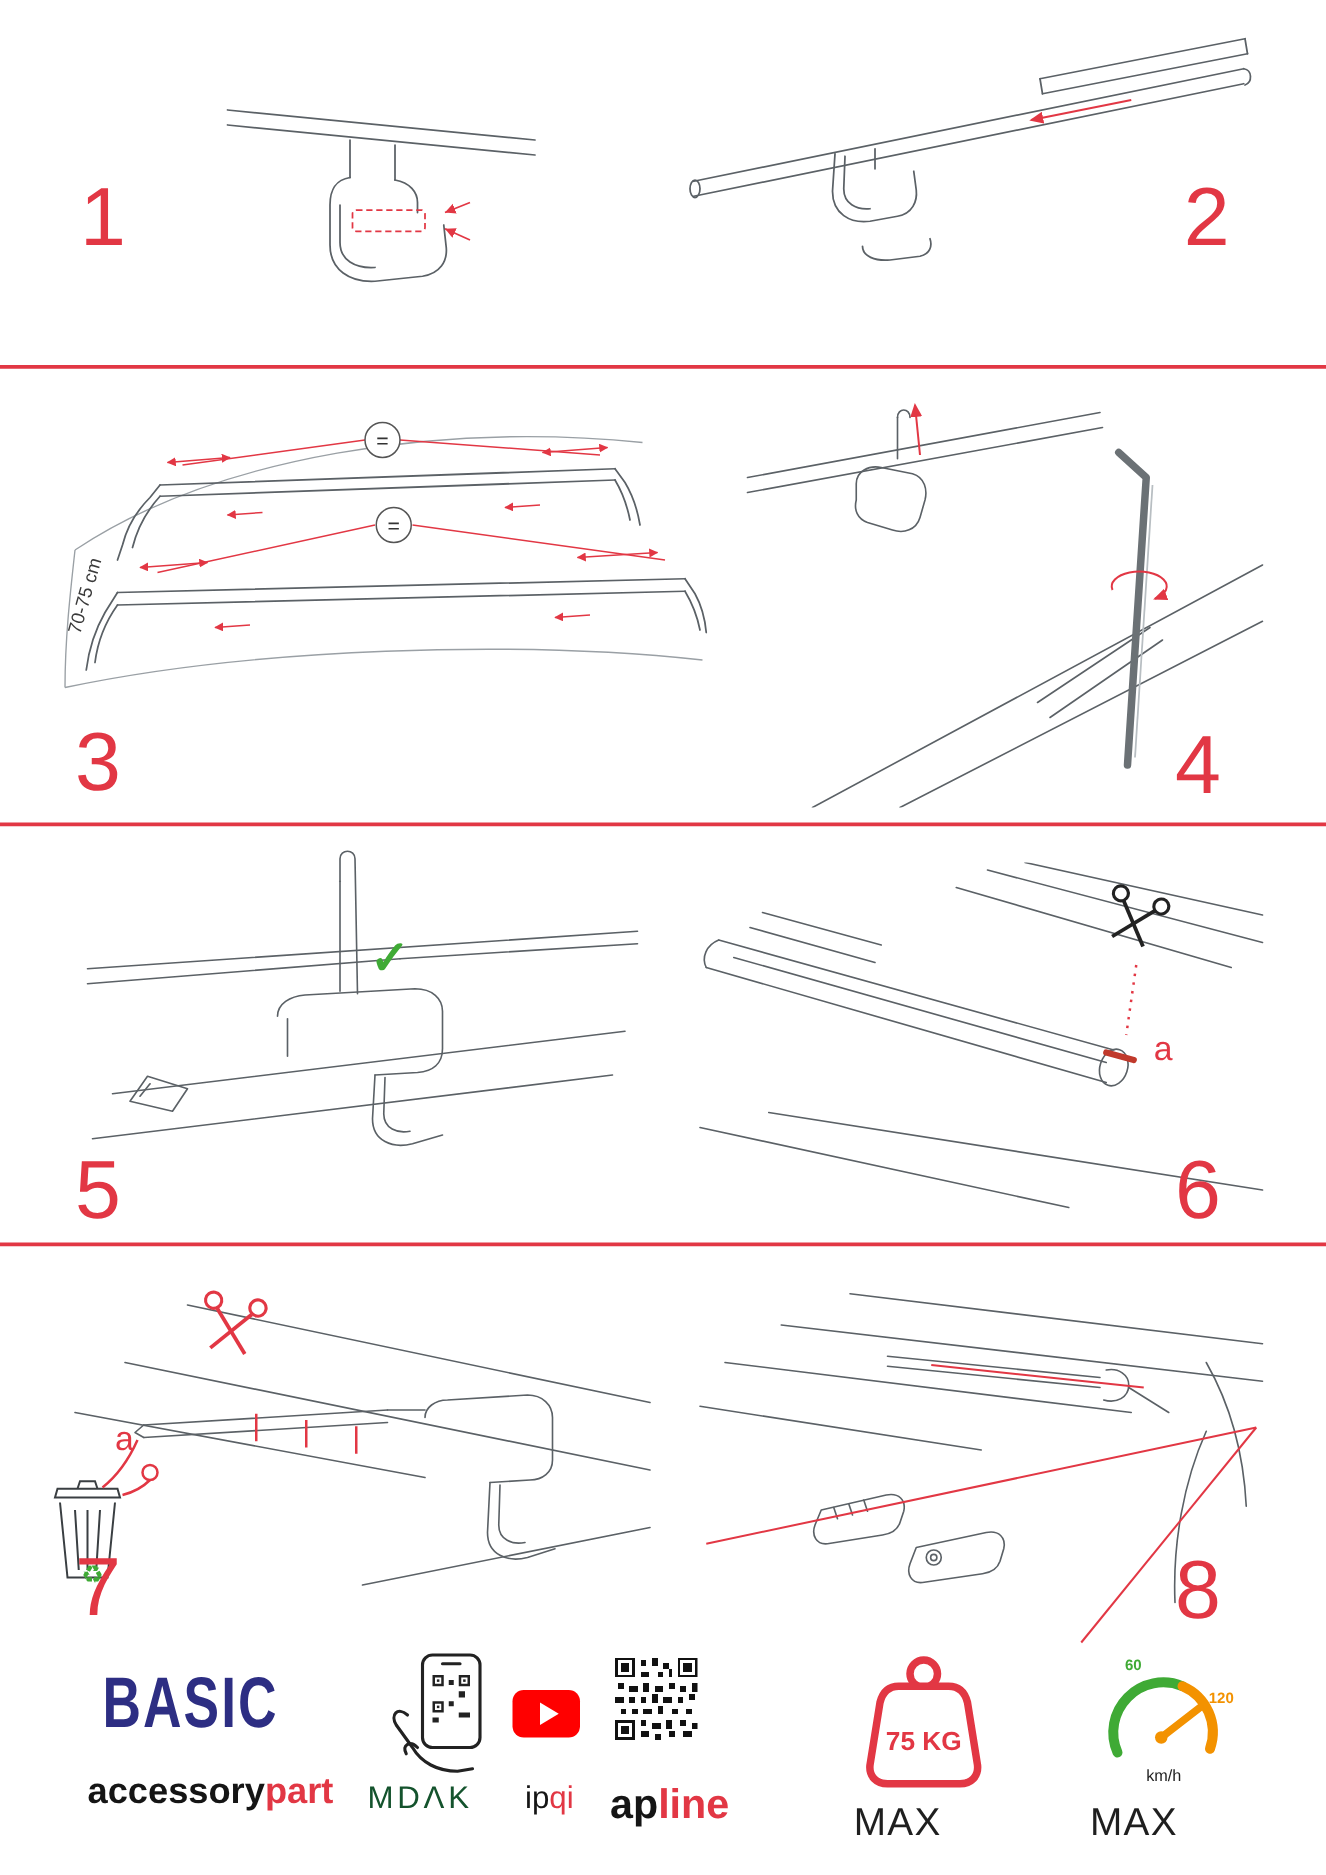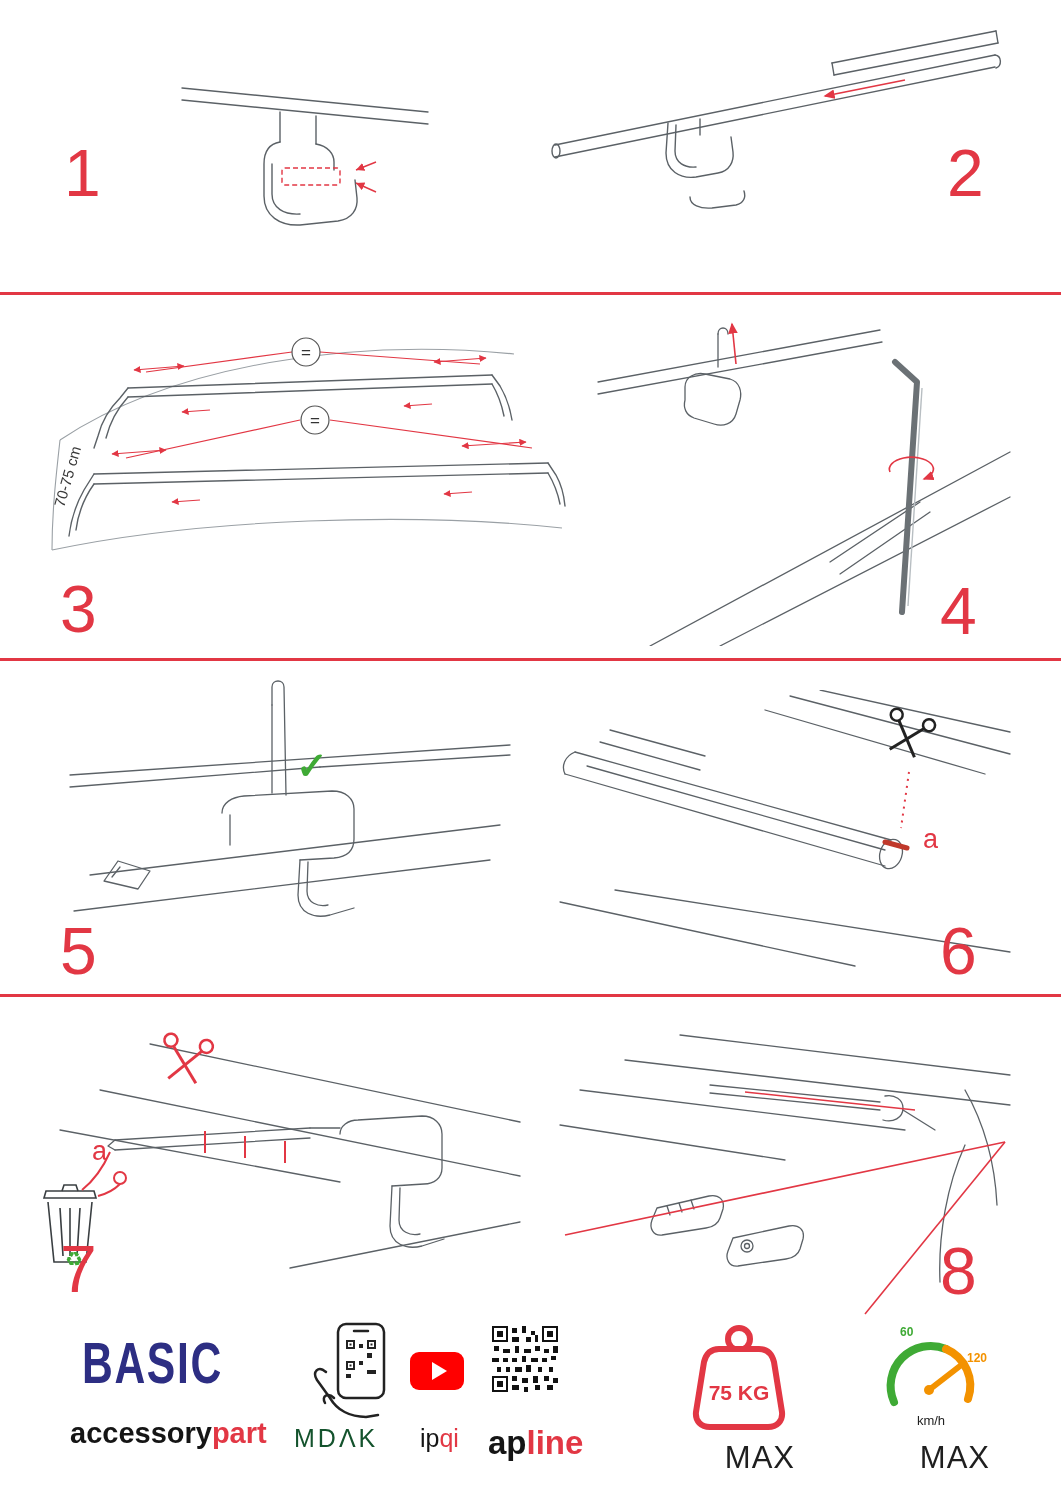--- a/index.html
+++ b/index.html
@@ -13,21 +13,21 @@
   .basic-logo{left:82px;top:1330px;font-size:52px;font-weight:600;color:#2d2e83;letter-spacing:2px;transform:scale(.82,1.1);transform-origin:left top}
   .accpart{left:70px;top:1417px;font-size:29px;font-weight:700;color:#151515}
   .accpart .red{color:#e23744}
   .mdak{left:294px;top:1424px;font-size:25px;font-weight:500;letter-spacing:3px;color:#14532d}
   .ipqi{left:420px;top:1424px;font-size:25px;font-weight:500;color:#151515}
   .ipqi .red{color:#e23744}
   .apline{left:488px;top:1424px;font-size:33px;font-weight:700;color:#151515}
   .apline .red{color:#e23744}
   .yt{position:absolute;left:410px;top:1352px;width:54px;height:38px;background:#ff0000;border-radius:9px;display:flex;align-items:center;justify-content:center}
   .yt-tri{width:0;height:0;border-left:15px solid #fff;border-top:9px solid transparent;border-bottom:9px solid transparent;margin-left:4px}
-  .max-label{position:absolute;font-size:31px;color:#1f1f1f;text-align:right;letter-spacing:1px}
+  .max-label{position:absolute;font-size:31px;color:#1f1f1f;text-align:left;letter-spacing:1px}
 </style>
 </head>
 <body>
 
 <div class="page">
 
   <div class="step-num" style="left:64px;top:140px">1</div>
 
   <svg class="art" style="left:170px;top:50px" width="270" height="200" viewBox="0 0 270 200">
     <defs>

